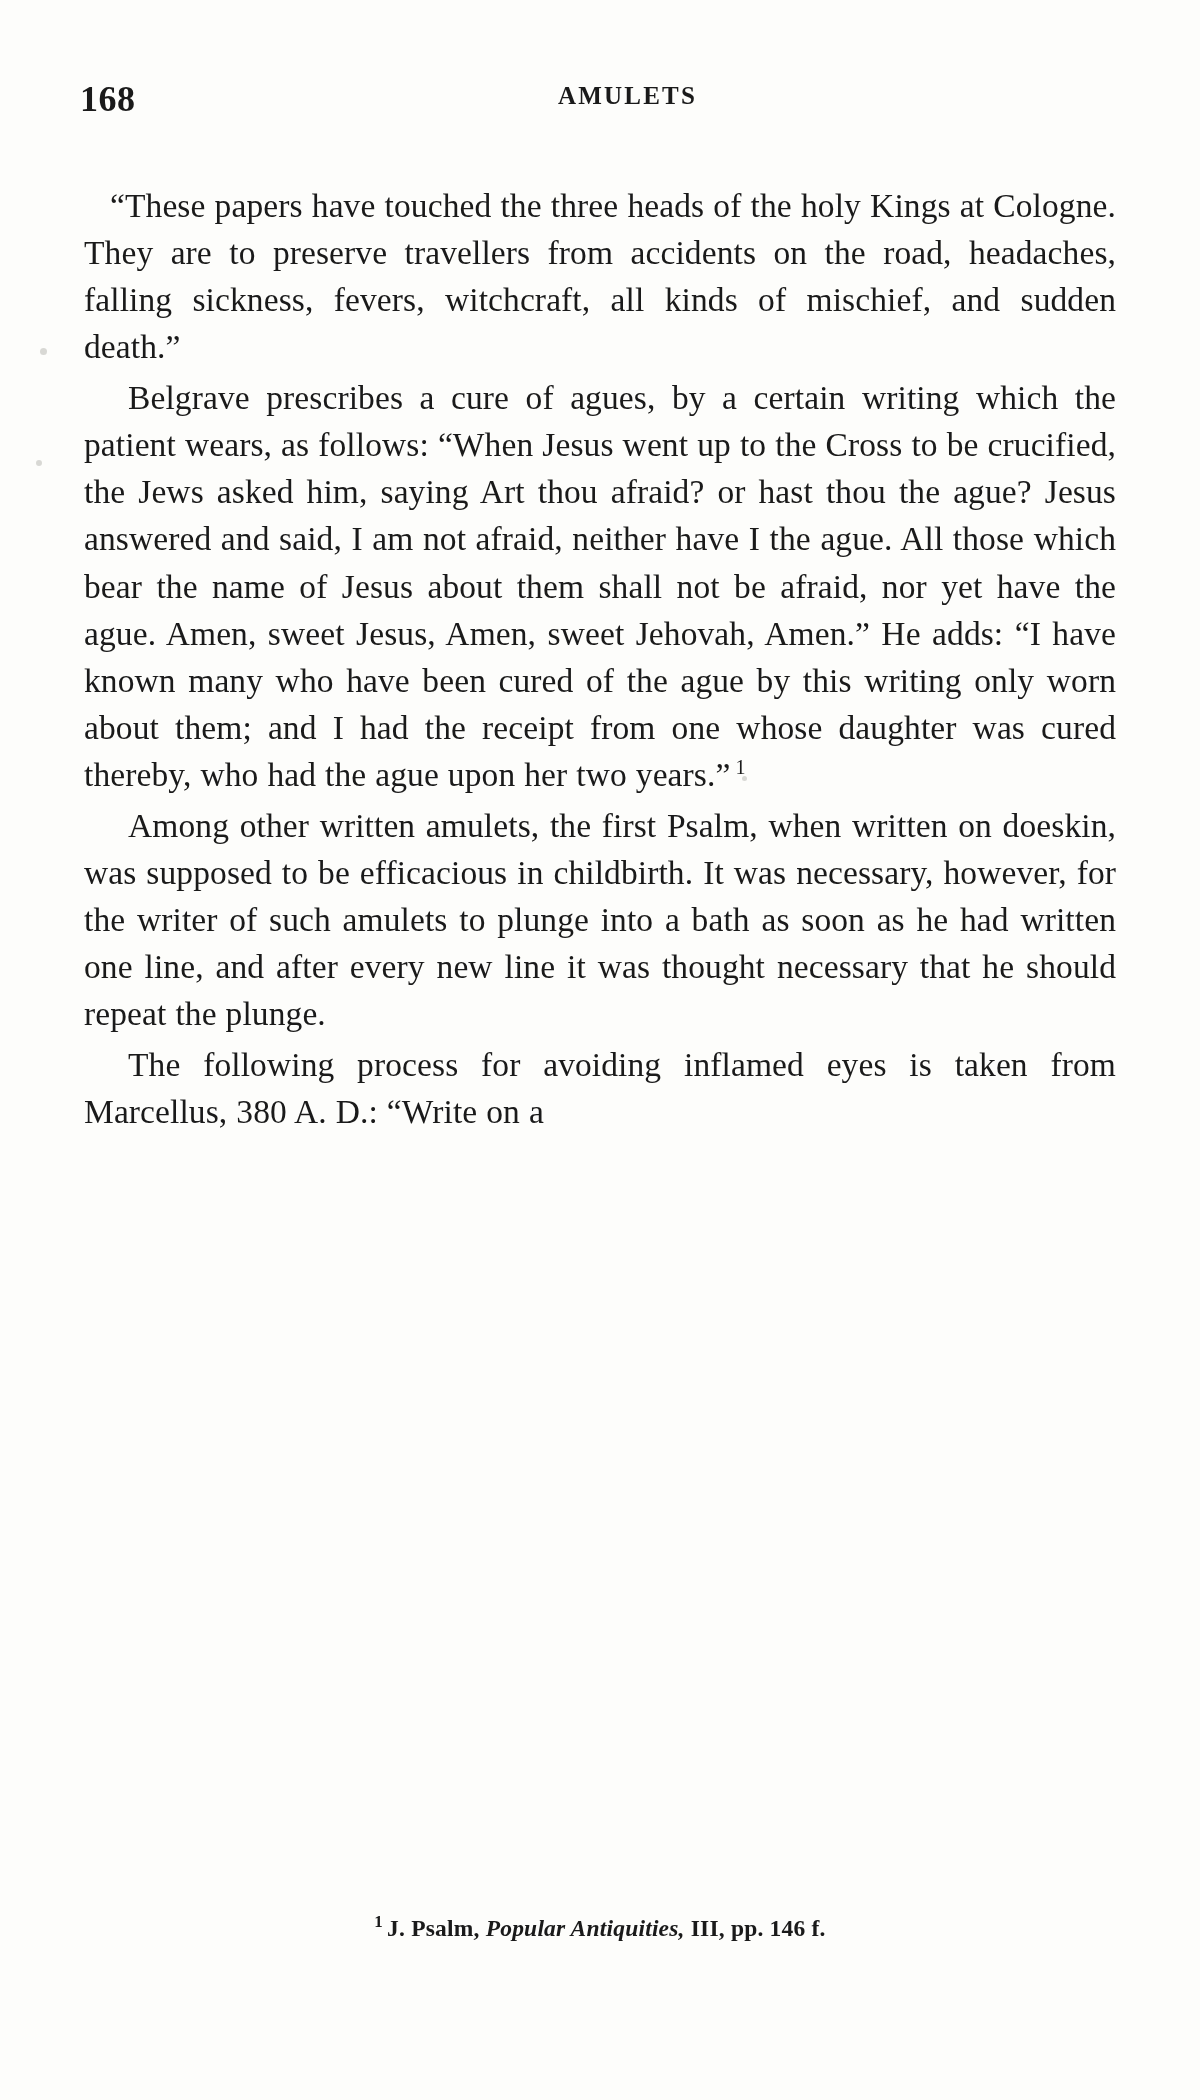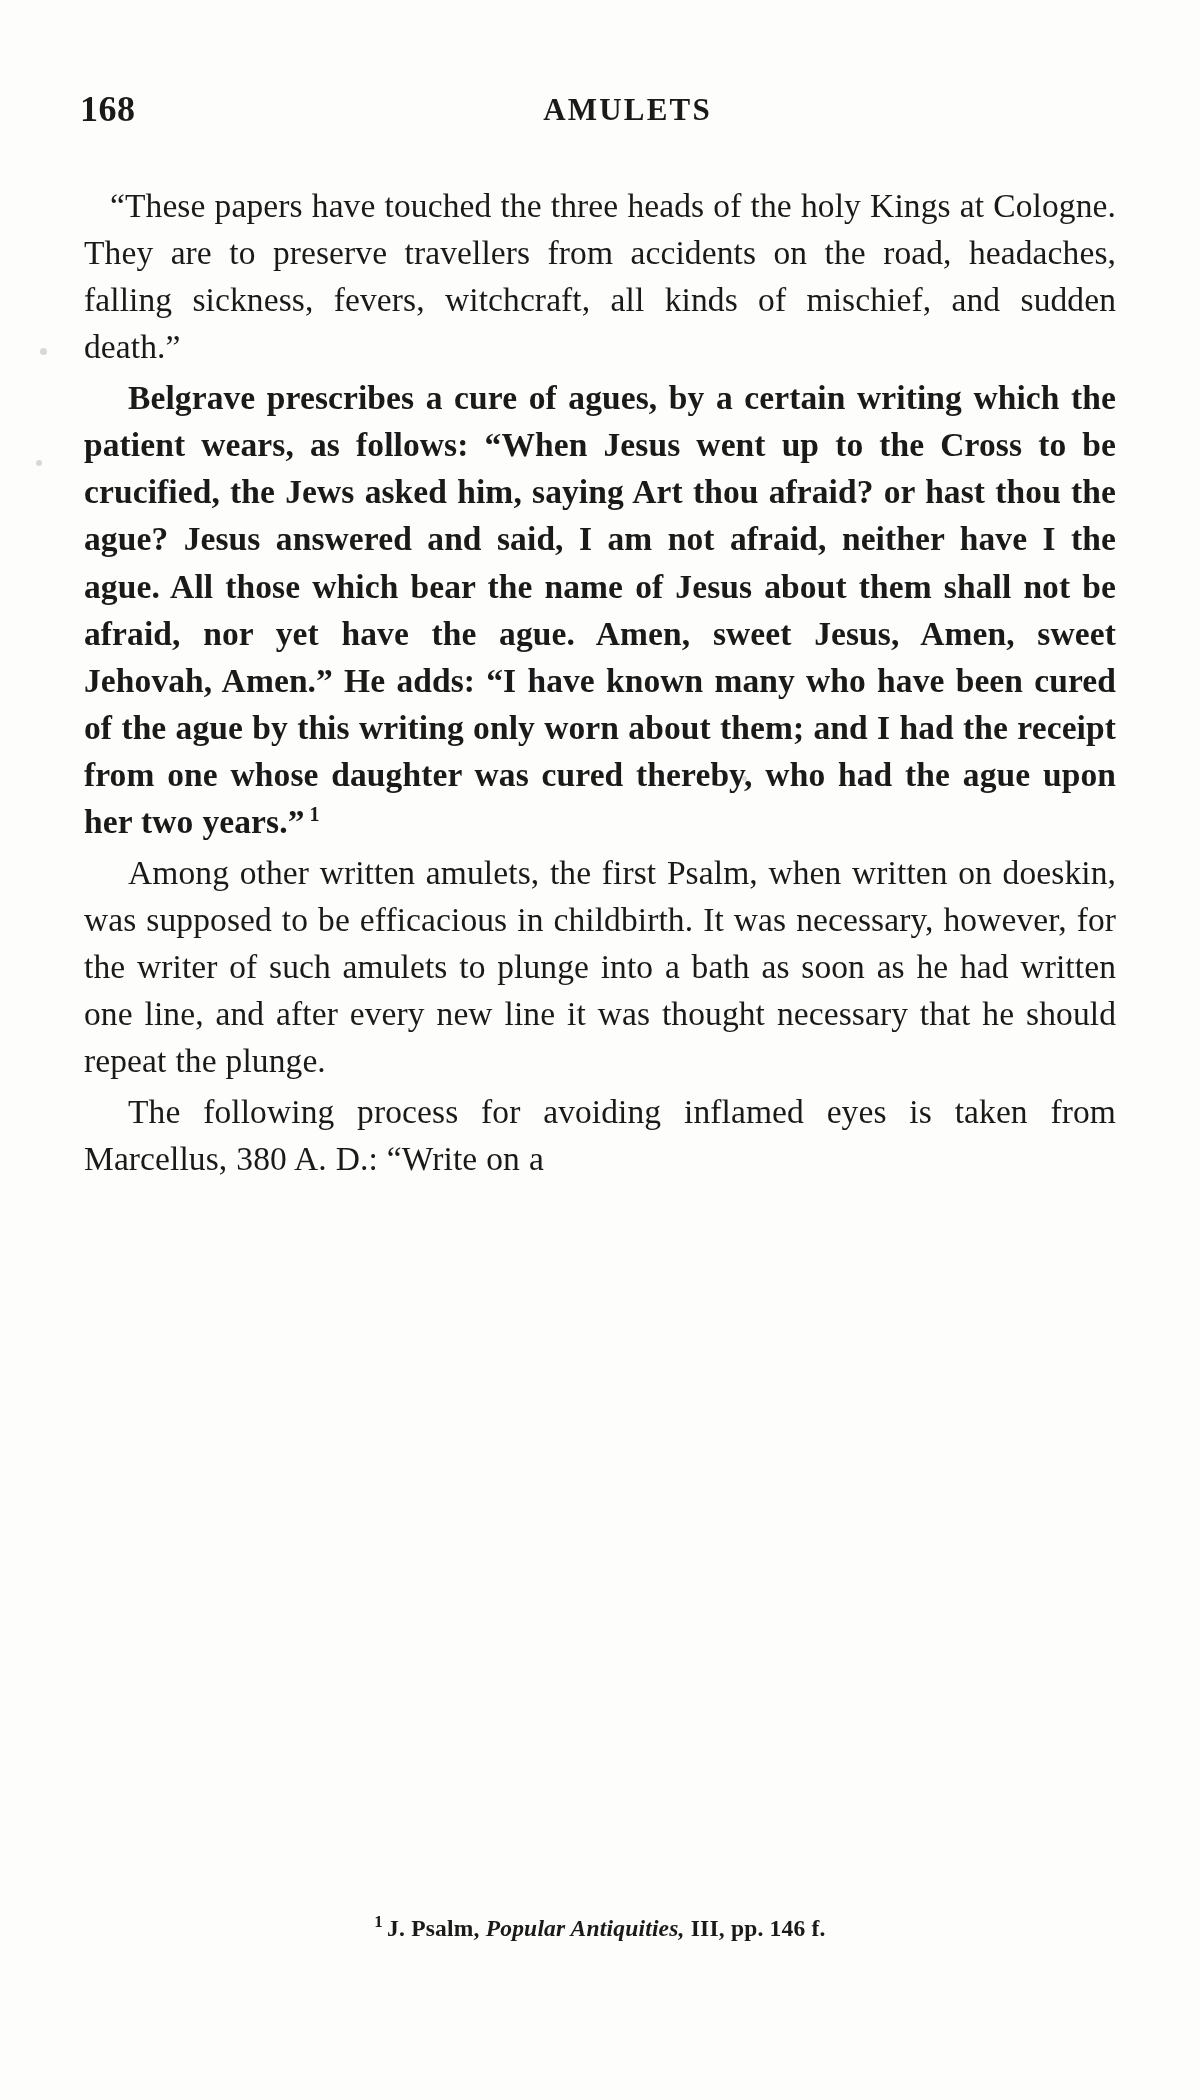--- a/index.html
+++ b/index.html
@@ -27,38 +27,38 @@
     position: absolute;
     left: 60px;
     top: 60px;
     width: 1080px;
     height: 1980px;
   }
   
   .header {
     position: relative;
     height: 70px;
-    margin-top: 28px;
+    margin-top: 18px;
   }
   .folio {
     position: absolute;
     left: 20px;
     top: 0;
     font-size: 36px;
     font-weight: 700;
     letter-spacing: 0.5px;
     font-family: "Liberation Serif", serif;
   }
   .running-title {
     position: absolute;
     left: 0;
     right: 0;
     top: 4px;
     text-align: center;
-    font-size: 31px;
+    font-size: 25px;
     font-weight: 700;
     letter-spacing: 2.2px;
     padding-left: 55px;
   }
   
   .textblock {
     position: absolute;
     left: 20px;
     top: 118px;
     width: 1040px;
@@ -73,21 +73,20 @@
     word-spacing: 0.5px;
   }
   p.quote-open {
     text-indent: 26px;
   }
   p.indent {
     text-indent: 44px;
   }
   .gap-large {
     margin-top: 54px;
-    font-weight: bold;
   }
   .sup {
     font-size: 20px;
     vertical-align: super;
     line-height: 0;
     padding-left: 5px;
   }
   .footnote {
     position: absolute;
     left: 0;

